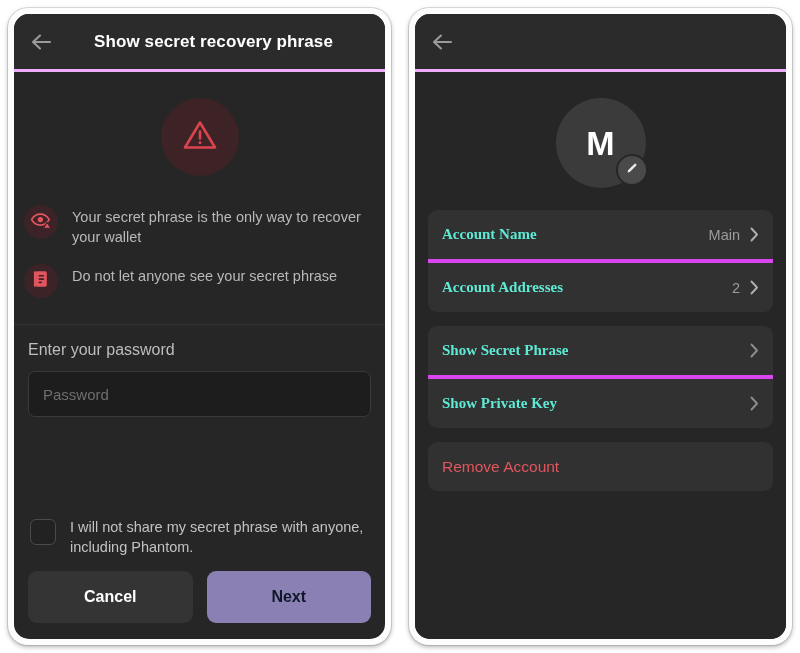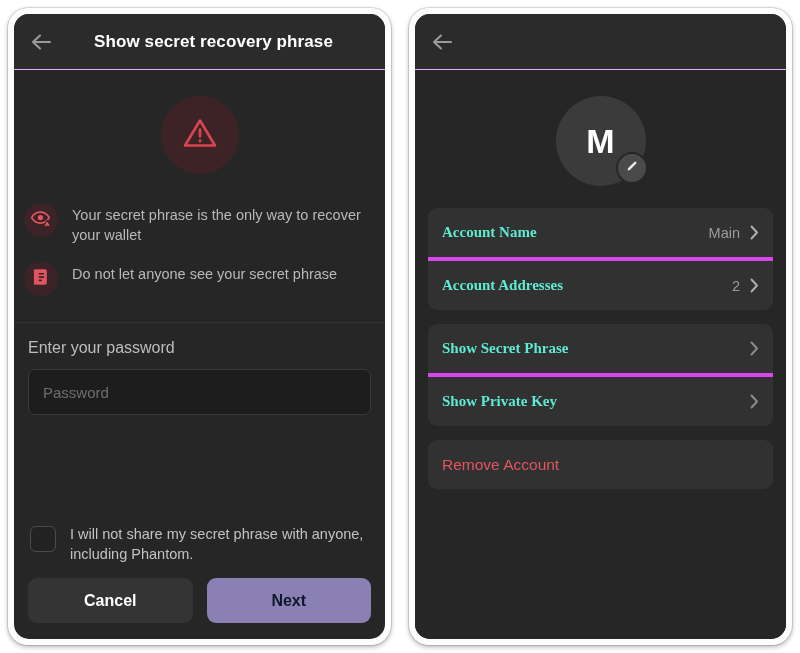--- a/index.html
+++ b/index.html
@@ -45,21 +45,21 @@
     display: flex;
     flex-direction: column;
   }
 
   
   .hdr {
     position: relative;
     height: 55px;
     min-height: 55px;
     background: #2b2b2b;
-    border-bottom: 1px solid #f0abfc;
+    border-bottom: 3px solid #f0abfc;
     display: flex;
     align-items: center;
     justify-content: center;
     padding-left: 28px;
   }
   .hdr-title {
     color: #ffffff;
     font-size: 17px;
     font-weight: bold;
     letter-spacing: 0.1px;
@@ -173,21 +173,21 @@
     cursor: pointer;
   }
   .cb-txt {
     color: #c2c2c2;
     font-size: 14.5px;
     line-height: 20px;
   }
   .btn-row { display: flex; gap: 14px; }
   .btn {
     flex: 1;
-    height: 45px;
+    height: 52px;
     border-radius: 9px;
     border: none;
     font-size: 16px;
     font-weight: bold;
     font-family: "Liberation Sans", sans-serif;
     cursor: pointer;
   }
   .btn-cancel { background: #343434; color: #ffffff; }
   .btn-next { background: #8a80b4; color: #0f172a; }
 

